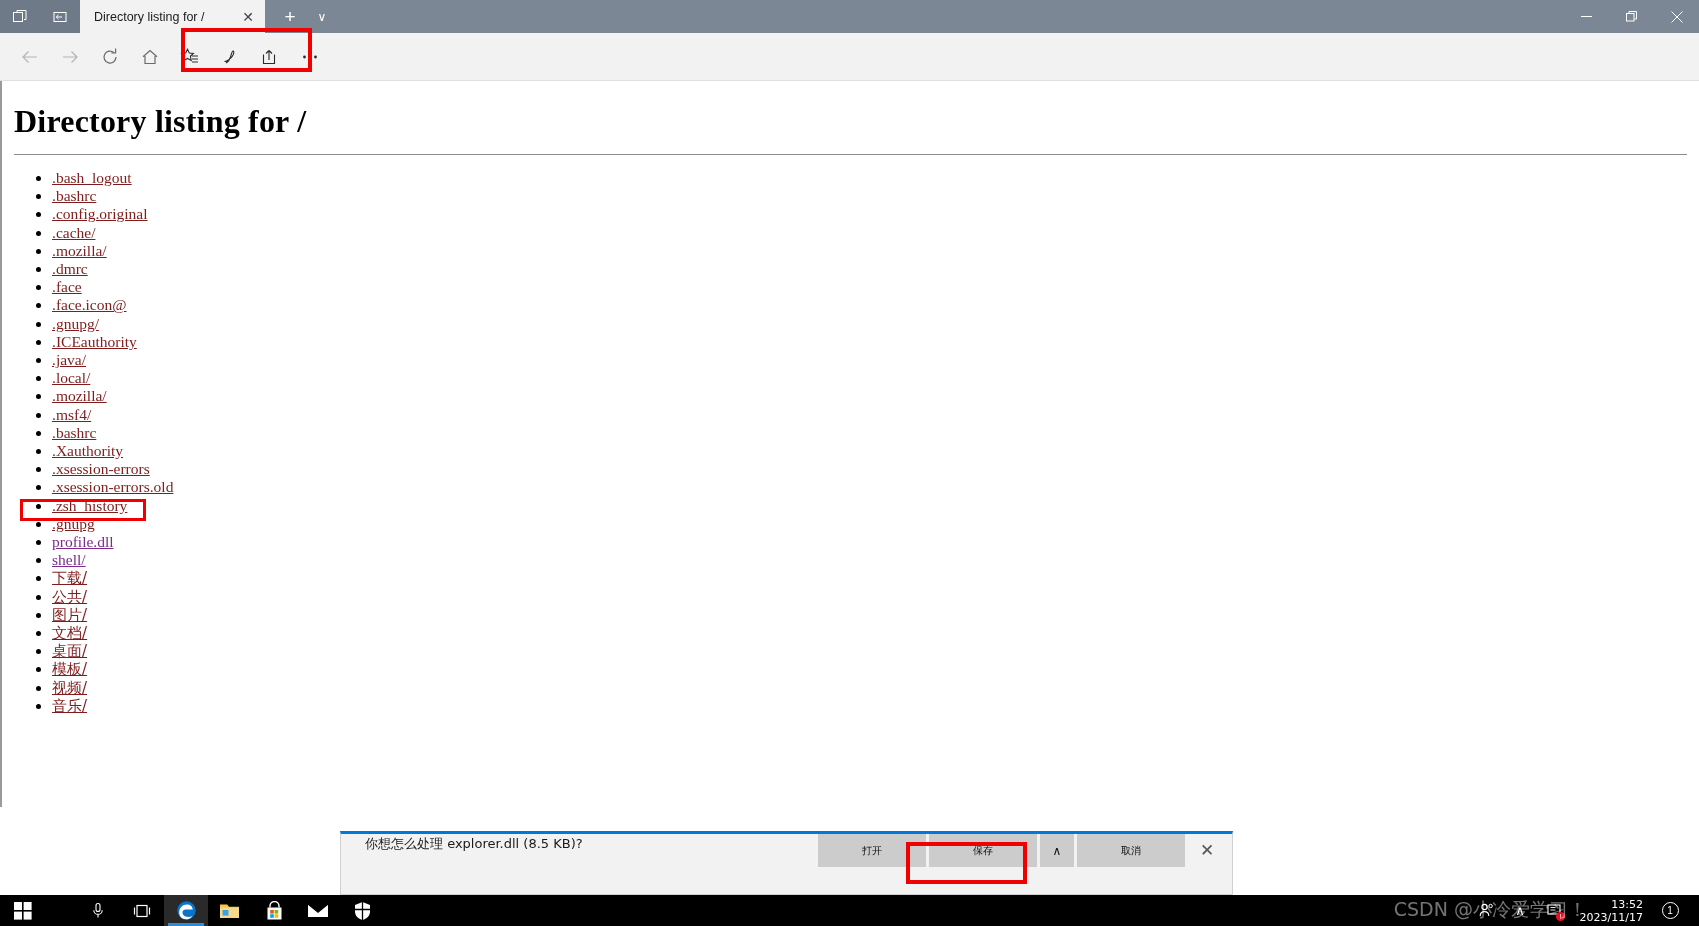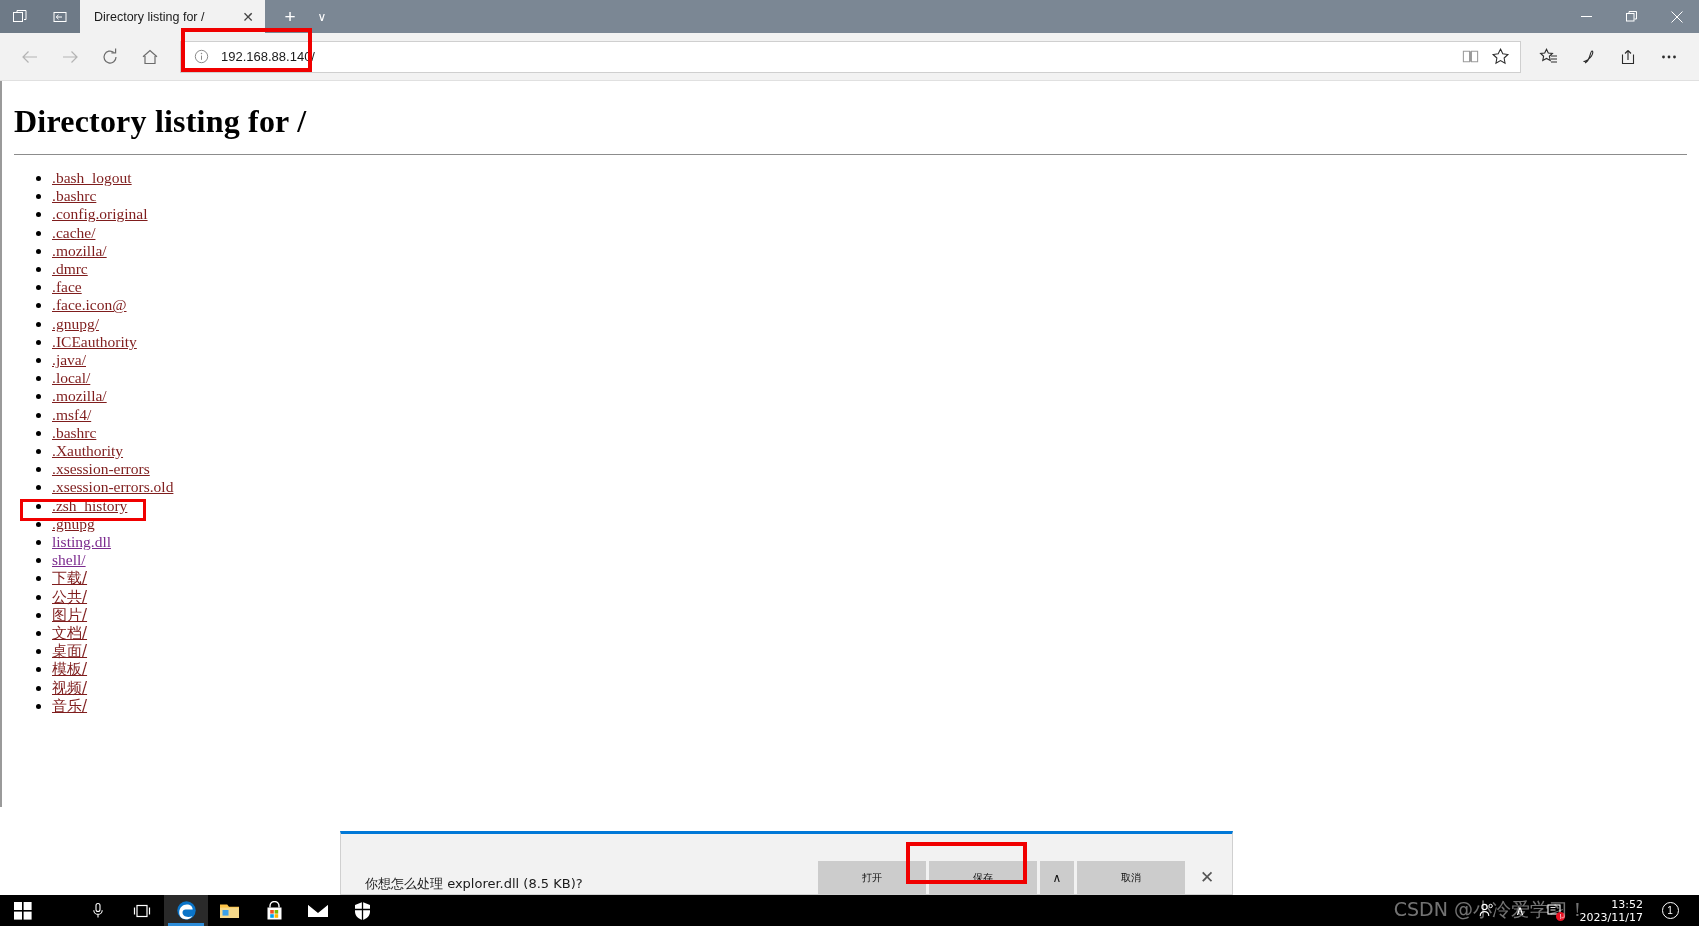--- a/index.html
+++ b/index.html
@@ -183,21 +183,21 @@
 
   
   .notifbar {
     position: absolute;
     left: 340px; bottom: 31px;
     width: 893px; height: 64px;
     background: #f2f2f2;
     border: 1px solid #d0d0d0;
     border-top: 3px solid #0078d7;
     display: flex;
-    align-items: flex-end;
+    align-items: flex-start;
     z-index: 20;
   }
   .notif-text {
     flex: 1;
     padding-left: 24px;
     font-family: "DejaVu Sans", "Liberation Sans", sans-serif;
     font-size: 13px;
     color: #1a1a1a;
     line-height: 20px;
   }
@@ -411,45 +411,20 @@
         <path d="M16 10a6 6 0 1 1-2.2-4.6" stroke="currentColor" fill="none" stroke-width="1.2"></path>
         <path d="M15.6 1.6v4.2h-4.2" stroke="currentColor" fill="none" stroke-width="1.2"></path>
       </svg>
   </div>
   <div class="nav-icon">
     <svg width="20" height="20" viewBox="0 0 20 20">
         <path d="M3 9.7 10 3.5l7 6.2M5 9v7.5h10V9" stroke="currentColor" fill="none" stroke-width="1.2"></path>
       </svg>
   </div>
 
-  <div class="urlwrap">
-    <div class="urlbar">
-      <span class="url-info">
-        <svg width="15" height="15" viewBox="0 0 15 15">
-            <circle cx="7.5" cy="7.5" r="6.2" fill="none" stroke="currentColor"></circle>
-            <path d="M7.5 6.6v4.2" stroke="currentColor"></path>
-            <circle cx="7.5" cy="4.4" r="0.75" fill="currentColor"></circle>
-          </svg>
-      </span>
-      <span class="url-text" title="搜索或输入 Web 地址">192.168.88.140/</span>
-      <span class="url-actions">
-        <span class="url-act">
-          <svg width="19" height="19" viewBox="0 0 20 20">
-              <path d="M2.5 4.5h6.5v11H2.5zM11 4.5h6.5v11H11z" fill="none" stroke="#9a9a9a" stroke-width="1.1"></path>
-              <path d="M10 4.5v11" stroke="#9a9a9a" stroke-width="1.1"></path>
-            </svg>
-        </span>
-        <span class="url-act">
-          <svg width="19" height="19" viewBox="0 0 20 20">
-              <path d="M10 2.2l2.4 5 5.4.7-4 3.7 1 5.4-4.8-2.7-4.8 2.7 1-5.4-4-3.7 5.4-.7z" fill="none" stroke="#2b2b2b" stroke-width="1.1"></path>
-            </svg>
-        </span>
-      </span>
-    </div>
-  </div>
 
   <div class="nav-right">
     <div class="nav-icon">
       <svg width="20" height="20" viewBox="0 0 20 20">
           <path d="M7.5 2.2l1.8 3.8 4.1.5-3 2.8.8 4.1L7.5 11.4 3.8 13.4l.8-4.1-3-2.8 4.1-.5z" fill="none" stroke="#2b2b2b" stroke-width="1.1"></path>
           <path d="M12 9h6M12 12h6M12 15h6" stroke="#2b2b2b" stroke-width="1.1"></path>
         </svg>
     </div>
     <div class="nav-icon">
       <svg width="20" height="20" viewBox="0 0 20 20">
@@ -492,21 +467,21 @@
         <li><a href="#">.java/</a></li>
         <li><a href="#">.local/</a></li>
         <li><a href="#">.mozilla/</a></li>
         <li><a href="#">.msf4/</a></li>
         <li><a href="#">.bashrc</a></li>
         <li><a href="#">.Xauthority</a></li>
         <li><a href="#">.xsession-errors</a></li>
         <li><a href="#">.xsession-errors.old</a></li>
         <li><a href="#">.zsh_history</a></li>
         <li><a href="#">.gnupg</a></li>
-        <li><a href="#" class="visited">listing.dll</a></li>
+        <li><a href="#" class="visited">profile.dll</a></li>
         <li><a href="#" class="visited">shell/</a></li>
         <li><a href="#" class="cjk">下载/</a></li>
         <li><a href="#" class="cjk">公共/</a></li>
         <li><a href="#" class="cjk">图片/</a></li>
         <li><a href="#" class="cjk">文档/</a></li>
         <li><a href="#" class="cjk">桌面/</a></li>
         <li><a href="#" class="cjk">模板/</a></li>
         <li><a href="#" class="cjk">视频/</a></li>
         <li><a href="#" class="cjk">音乐/</a></li>
       </ul>

